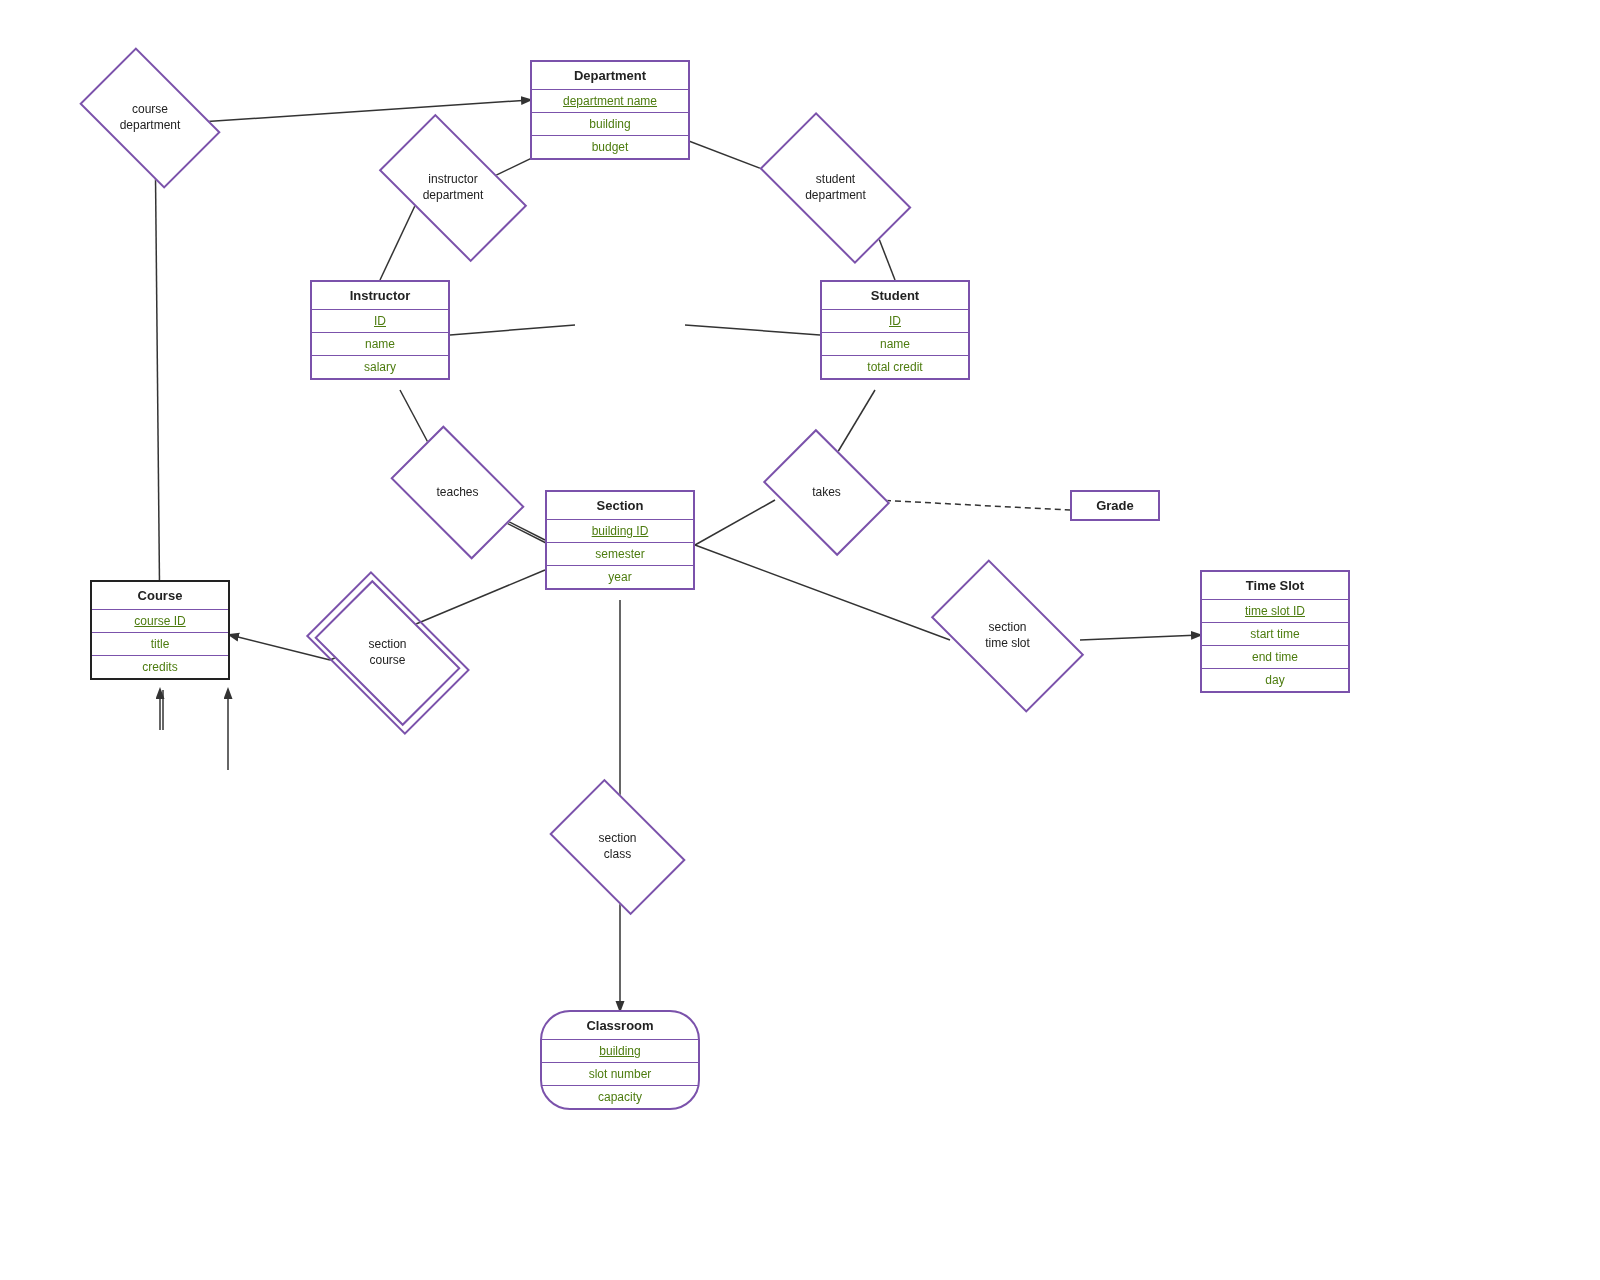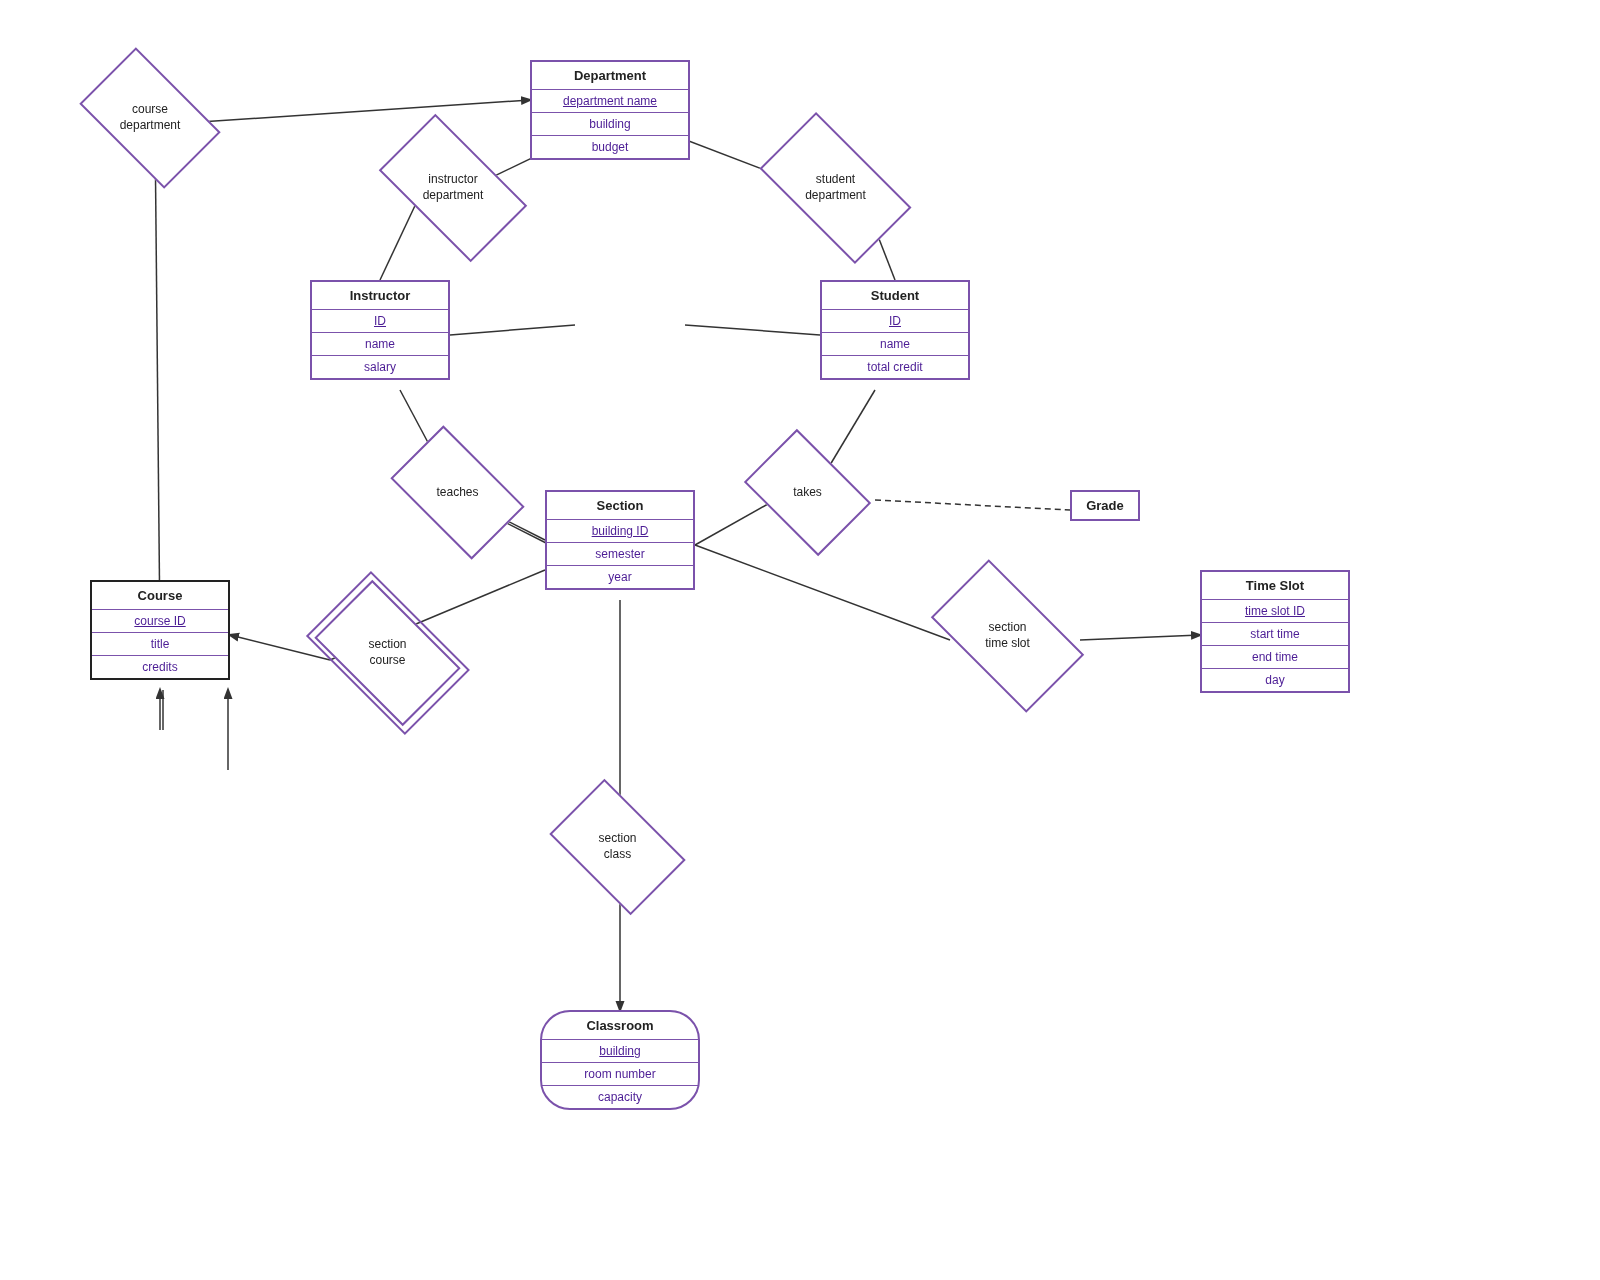--- a/index.html
+++ b/index.html
@@ -34,21 +34,21 @@
     .entity .entity-title {
       padding: 6px 12px;
       font-weight: 600;
       font-size: 13px;
       color: #222;
     }
     .entity .entity-attr {
       padding: 4px 12px;
       border-top: 1px solid #7b52ab;
       font-size: 12px;
-      color: #4c1d95;
+      color: #4d7c0f;
     }
     .entity .entity-attr.primary-key {
       text-decoration: underline;
     }
     .diamond {
       position: absolute;
       display: flex;
       align-items: center;
       justify-content: center;
       text-align: center;
@@ -177,33 +177,33 @@
   <div class="entity" style="left:90px; top:580px; width:140px; border:2px solid #222;">
     <div class="entity-title">Course</div>
     <div class="entity-attr primary-key">course ID</div>
     <div class="entity-attr">title</div>
     <div class="entity-attr">credits</div>
   </div>
 
   <div class="entity" style="left:540px; top:1010px; width:160px;border-radius:30px;">
     <div class="entity-title">Classroom</div>
     <div class="entity-attr primary-key">building</div>
-    <div class="entity-attr">room number</div>
+    <div class="entity-attr">slot number</div>
     <div class="entity-attr">capacity</div>
   </div>
 
   <div class="entity" style="left:1200px; top:570px; width:150px;">
     <div class="entity-title">Time Slot</div>
     <div class="entity-attr primary-key">time slot ID</div>
     <div class="entity-attr">start time</div>
     <div class="entity-attr">end time</div>
     <div class="entity-attr">day</div>
   </div>
 
-  <div class="entity" style="left:1070px; top:490px; width:70px;">
+  <div class="entity" style="left:1070px; top:490px; width:90px;">
     <div class="entity-title">Grade</div>
   </div>
 
   <div class="diamond" style="left:90px; top:78px; width:120px; height:80px;">
     <div class="diamond-inner">
       <div class="diamond-shape"></div>
       <div class="diamond-text">course<br>department</div>
     </div>
   </div>
 
@@ -222,21 +222,21 @@
   </div>
 
 
   <div class="diamond" style="left:400px; top:455px; width:115px; height:75px;">
     <div class="diamond-inner">
       <div class="diamond-shape"></div>
       <div class="diamond-text">teaches</div>
     </div>
   </div>
 
-  <div class="diamond" style="left:755px; top:455px; width:105px; height:75px;">
+  <div class="diamond" style="left:774px; top:455px; width:105px; height:75px;">
     <div class="diamond-inner">
       <div class="diamond-shape"></div>
       <div class="diamond-text">takes</div>
     </div>
   </div>
 
   <div class="diamond double-diamond" style="left:325px; top:612px; width:125px; height:82px;">
     <div class="diamond-inner">
       <div class="diamond-shape-outer" style="position:absolute;width:112%;height:112%;border:2px solid #7b52ab;background:transparent;transform:rotate(45deg);left:-6%;top:-6%;"></div>
       <div class="diamond-shape"></div>

